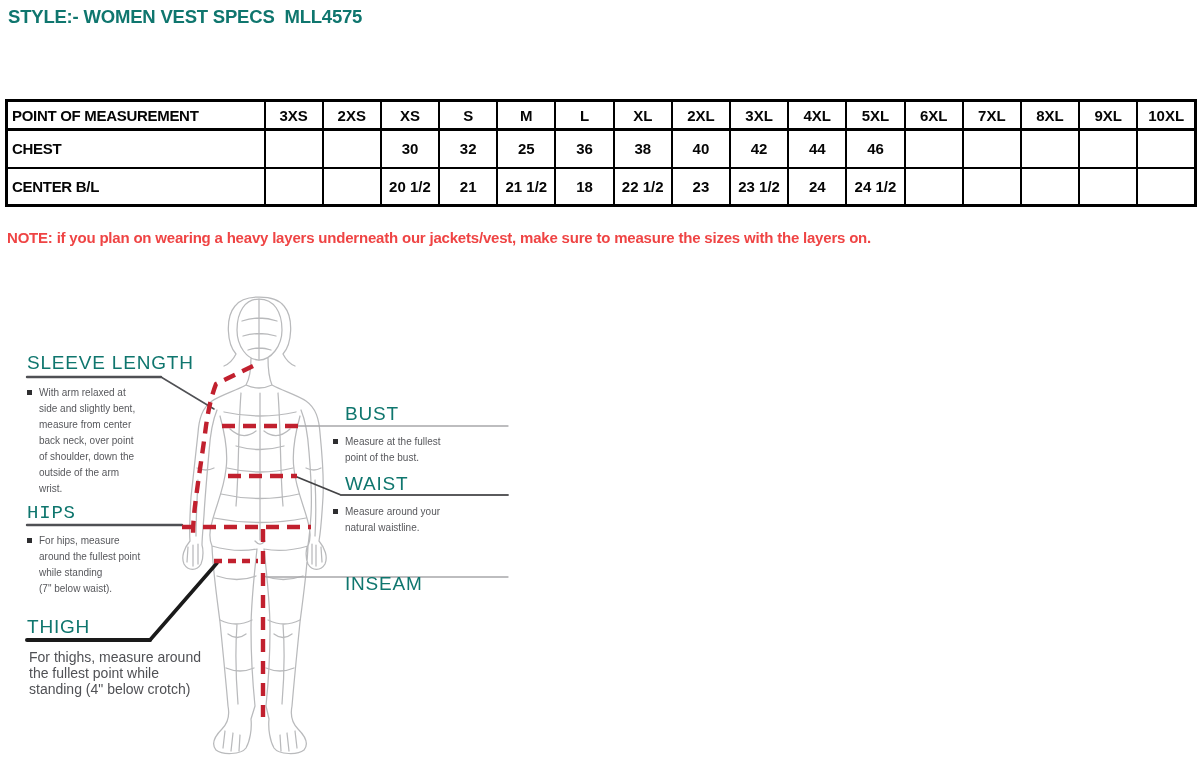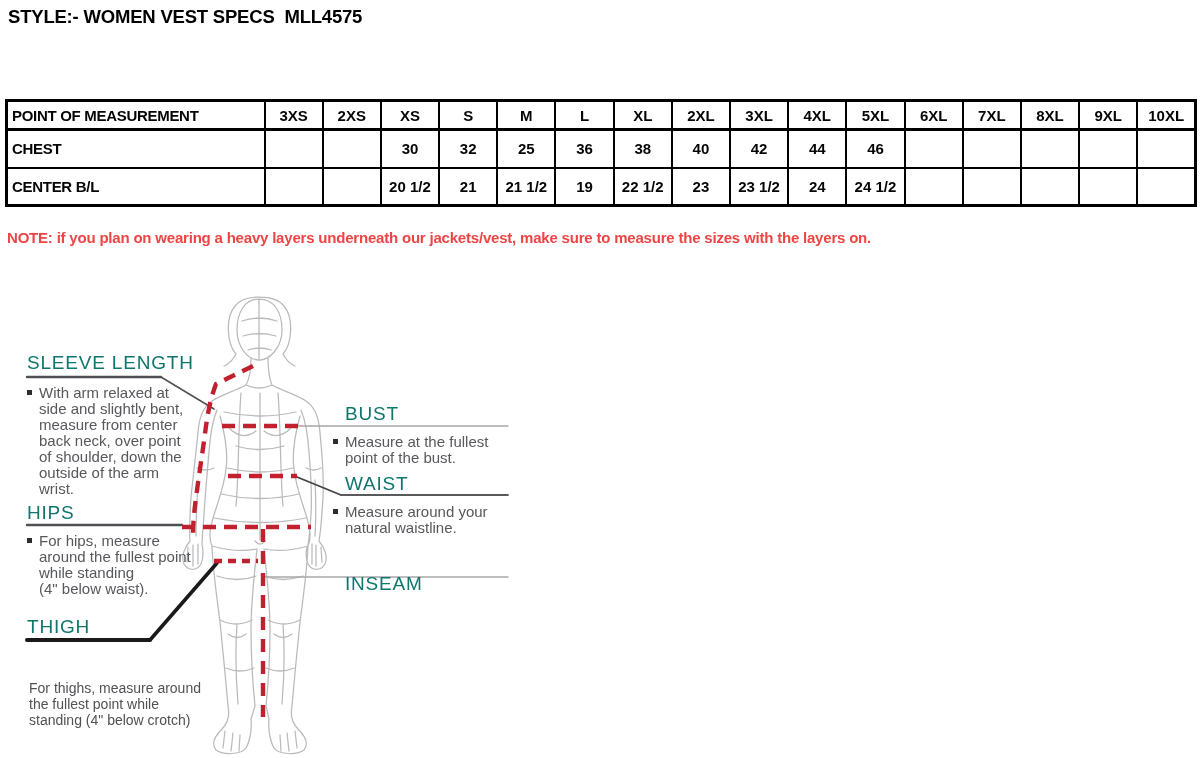--- a/index.html
+++ b/index.html
@@ -4,21 +4,21 @@
 <style>
   html,body{margin:0;padding:0;}
   body{
     width:1200px;height:758px;background:#ffffff;
     font-family:"Liberation Sans", sans-serif;
     position:relative;overflow:hidden;color:#000;
   }
   .page{position:absolute;inset:0;}
   .doc-title{
     position:absolute;left:8px;top:6px;
-    font-size:18.5px;font-weight:bold;letter-spacing:-0.2px;color:#000000;
+    font-size:18.5px;font-weight:bold;letter-spacing:-0.2px;color:#0f766e;
     white-space:pre;
   }
   
   table.size-table{
     position:absolute;left:5px;top:99px;width:1192px;
     border-collapse:collapse;table-layout:fixed;
     border:3px solid #000;
   }
   table.size-table th, table.size-table td{
     border:2px solid #000;
@@ -38,21 +38,21 @@
   }
   
   .figure-svg{position:absolute;left:0;top:280px;width:560px;height:478px;}
   .guide-label{position:absolute;}
   .guide-h{
     font-size:19px;color:#0f766e;letter-spacing:0.8px;font-weight:normal;
     white-space:nowrap;
   }
   .guide-d{
     display:flex;align-items:flex-start;gap:7px;
-    font-size:15px;line-height:16px;color:#57585c;
+    font-size:10px;line-height:16px;color:#57585c;
     white-space:pre-line;
   }
   .guide-d .bullet{
     flex:0 0 auto;width:5px;height:5px;background:#2e2e30;margin-top:5px;
   }
   .guide-d.no-bullet{font-size:14px;color:#505155;}
 </style>
 </head>
 <body>
 
@@ -121,21 +121,21 @@
         <td></td>
         <td></td>
       </tr>
       <tr>
         <td class="rowlabel">CENTER B/L</td>
         <td></td>
         <td></td>
         <td>20 1/2</td>
         <td>21</td>
         <td>21 1/2</td>
-        <td>19</td>
+        <td>18</td>
         <td>22 1/2</td>
         <td>23</td>
         <td>23 1/2</td>
         <td>24</td>
         <td>24 1/2</td>
         <td></td>
         <td></td>
         <td></td>
         <td></td>
         <td></td>
@@ -220,34 +220,34 @@
   <div class="guide-label" style="left:27px;top:385px;width:158px;">
     <div class="guide-d"><span class="bullet"></span><span>With arm relaxed at
 side and slightly bent,
 measure from center
 back neck, over point
 of shoulder, down the
 outside of the arm
 wrist.</span></div>
   </div>
 
-  <div class="guide-label" style="left:27px;top:502px;">
+  <div class="guide-label" style="left:27px;top:502px;font-family:Liberation Mono, monospace;">
     <div class="guide-h">HIPS</div>
   </div>
   <div class="guide-label" style="left:27px;top:533px;width:170px;">
     <div class="guide-d"><span class="bullet"></span><span>For hips, measure
 around the fullest point
 while standing
-(4" below waist).</span></div>
+(7" below waist).</span></div>
   </div>
 
   <div class="guide-label" style="left:27px;top:616px;">
     <div class="guide-h">THIGH</div>
   </div>
-  <div class="guide-label" style="left:29px;top:680px;width:200px;">
+  <div class="guide-label" style="left:29px;top:649px;width:200px;">
     <div class="guide-d no-bullet"><span>For thighs, measure around
 the fullest point while
 standing (4" below crotch)</span></div>
   </div>
 
   <div class="guide-label" style="left:345px;top:403px;">
     <div class="guide-h">BUST</div>
   </div>
   <div class="guide-label" style="left:333px;top:434px;width:170px;">
     <div class="guide-d"><span class="bullet"></span><span>Measure at the fullest

